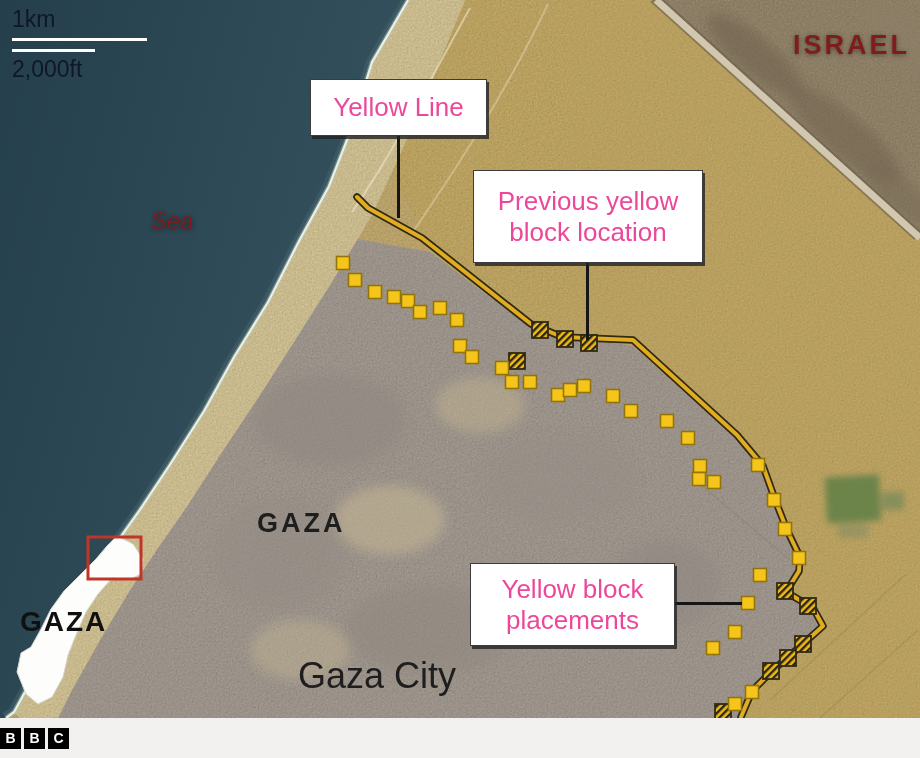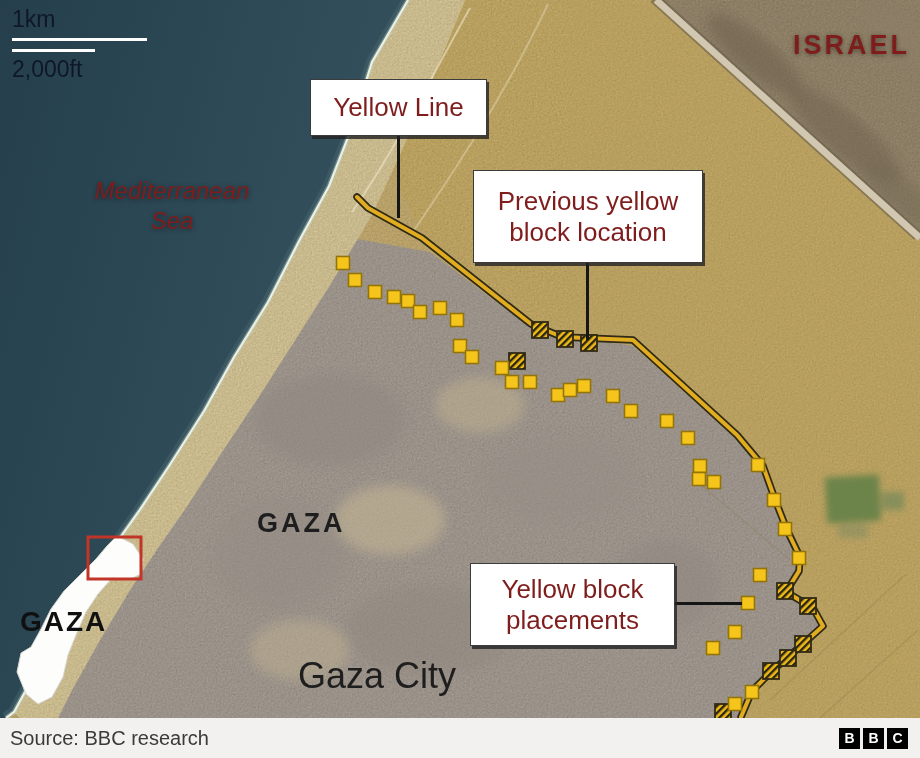--- a/index.html
+++ b/index.html
@@ -11,21 +11,21 @@
   .label-light{color:#7f1d1d;text-shadow:0 1px 5px rgba(0,0,0,.45);}
   .label-dark{color:#1e1e1e;}
   .lbl-israel{left:793px;top:30px;font-size:27px;font-weight:bold;letter-spacing:3px;}
   .lbl-sea{left:78px;top:176px;width:188px;text-align:center;font-style:italic;
            font-size:24px;line-height:1.25;white-space:normal;}
   .lbl-gaza-mid{left:257px;top:508px;font-size:27px;font-weight:bold;letter-spacing:3px;}
   .lbl-beit-lahia{left:622px;top:493px;font-size:27px;}
   .lbl-gaza-city{left:298px;top:655px;font-size:36px;}
   .lbl-gaza-inset{left:20px;top:606px;font-size:28px;font-weight:bold;letter-spacing:2px;color:#101010;}
 
-  .callout{position:absolute;z-index:6;background:#ffffff;color:#7f1d1d;
+  .callout{position:absolute;z-index:6;background:#ffffff;color:#ec4899;
            border:1px solid #3c3c3c;box-shadow:2px 3px 0 rgba(35,35,35,.8);
            display:flex;align-items:center;justify-content:center;text-align:center;
            font-size:26px;line-height:1.18;padding:4px 10px;box-sizing:border-box;}
   .co-yellow-line{left:310px;top:79px;width:177px;height:57px;}
   .co-previous{left:473px;top:170px;width:230px;height:93px;}
   .co-placements{left:470px;top:563px;width:205px;height:83px;}
   .leader{position:absolute;z-index:5;background:#161616;}
   .ld-yellow-line{left:397px;top:134px;width:3px;height:84px;}
   .ld-previous{left:586px;top:261px;width:3px;height:79px;}
   .ld-placements{left:673px;top:602px;width:69px;height:3px;}
@@ -189,36 +189,35 @@
 
   <div class="scalebar">
     <div class="txt">1km</div>
     <div class="sb-line1"></div>
     <div class="sb-line2"></div>
     <div class="txt">2,000ft</div>
   </div>
 
   <div class="map-label label-light lbl-israel">ISRAEL</div>
   <div class="map-label label-light lbl-sea">
-    <span>Mediterranean</span><br>
+    <br>
     <span>Sea</span>
   </div>
   <div class="map-label label-dark lbl-gaza-mid">GAZA</div>
   <div class="map-label label-dark lbl-gaza-city">Gaza City</div>
   <div class="map-label lbl-gaza-inset">GAZA</div>
 
   <div class="leader ld-yellow-line"></div>
   <div class="leader ld-previous"></div>
   <div class="leader ld-placements"></div>
 
   <div class="callout co-yellow-line">Yellow Line</div>
   <div class="callout co-placements">Yellow block placements</div>
   <div class="callout co-previous">Previous yellow block location</div>
 
   <div id="footer">
-    <div id="source-text">Source: BBC research</div>
     <div id="bbc-logo">
       <span>B</span>
       <span>B</span>
       <span>C</span>
     </div>
   </div>
 </div>
 
 </body></html>

